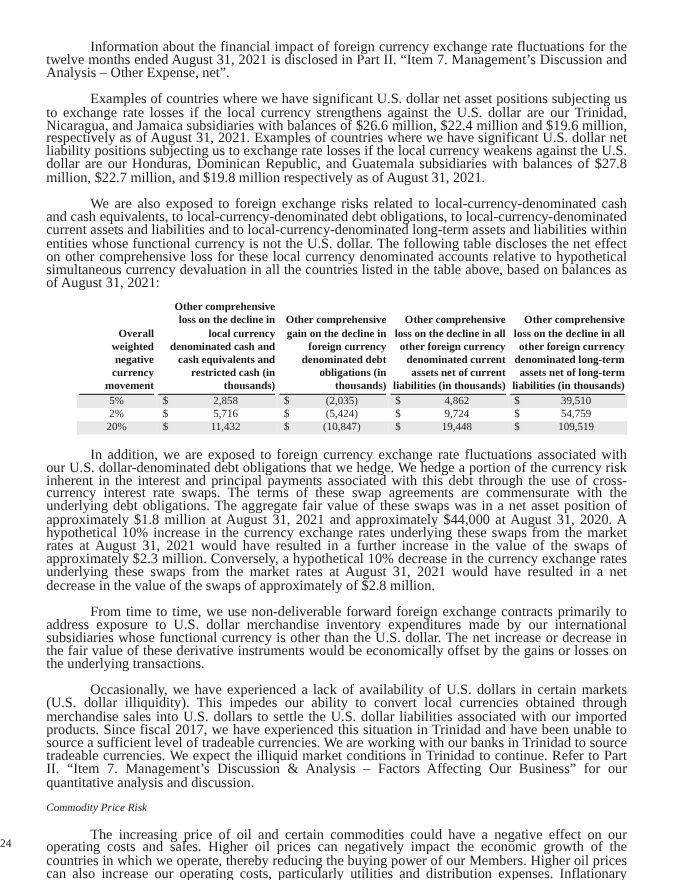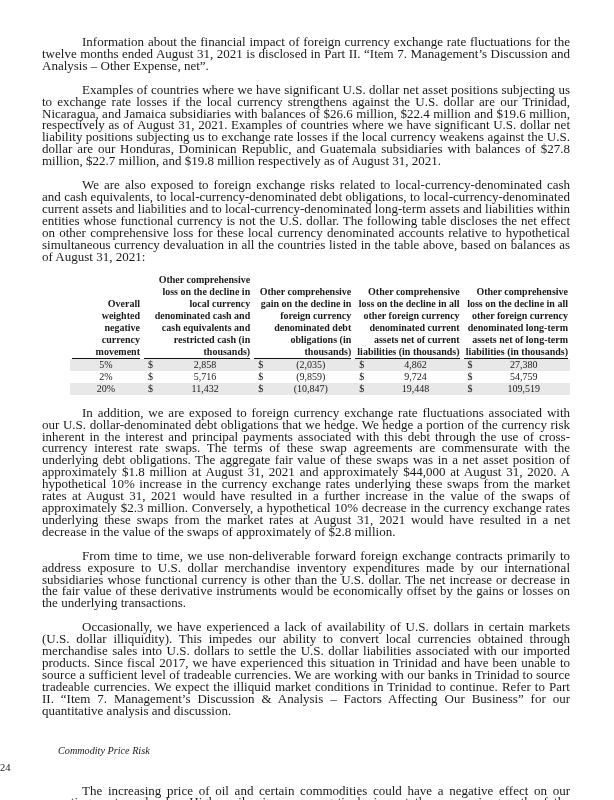--- a/index.html
+++ b/index.html
@@ -1,21 +1,21 @@
 <!DOCTYPE html>
 <html><head>
 <meta charset="utf-8">
 <style>
   html, body { margin:0; padding:0; background:#ffffff; }
   body { width:614px; height:800px; position:relative; overflow:hidden;
          font-family:"Liberation Serif", "DejaVu Serif", serif; color:#1a1a1a; }
   .page { position:absolute; left:42px; top:36px; width:528px; }
   p.para { margin:0; font-size:13px; line-height:11.9px; text-align:justify; text-indent:40px; }
   .gap { height:12px; }
-  .heading-i { font-style:italic; font-size:10.2px; line-height:12px; margin:16px; }
+  .heading-i { font-style:italic; font-size:10.2px; line-height:12px; margin:0; }
 
   table.fx { border-collapse:separate; border-spacing:0; margin-left:28px; width:500px; font-size:10px; line-height:11.9px; }
   table.fx th { font-weight:bold; text-align:right; vertical-align:bottom; padding:0 2px 0 2px; }
   table.fx th .u { display:block; border-bottom:1.3px solid #111; padding-bottom:0px; }
   table.fx td { padding:0 3px; height:12px; }
   table.fx tr.shade td { background:#e8e8e8; }
   table.fx td.pct { text-align:center; }
   table.fx td.cur { text-align:left; width:8px; padding-left:6px; }
   table.fx td.num { text-align:center; padding-right:4px; }
 
@@ -55,28 +55,28 @@
     <tbody>
       <tr class="shade">
         <td class="pct">5%</td>
         <td class="cur">$</td>
         <td class="num">2,858</td>
         <td class="cur">$</td>
         <td class="num">(2,035)</td>
         <td class="cur">$</td>
         <td class="num">4,862</td>
         <td class="cur">$</td>
-        <td class="num">27,380</td>
+        <td class="num">39,510</td>
       </tr>
       <tr>
         <td class="pct">2%</td>
         <td class="cur">$</td>
         <td class="num">5,716</td>
         <td class="cur">$</td>
-        <td class="num">(9,859)</td>
+        <td class="num">(5,424)</td>
         <td class="cur">$</td>
         <td class="num">9,724</td>
         <td class="cur">$</td>
         <td class="num">54,759</td>
       </tr>
       <tr class="shade">
         <td class="pct">20%</td>
         <td class="cur">$</td>
         <td class="num">11,432</td>
         <td class="cur">$</td>

